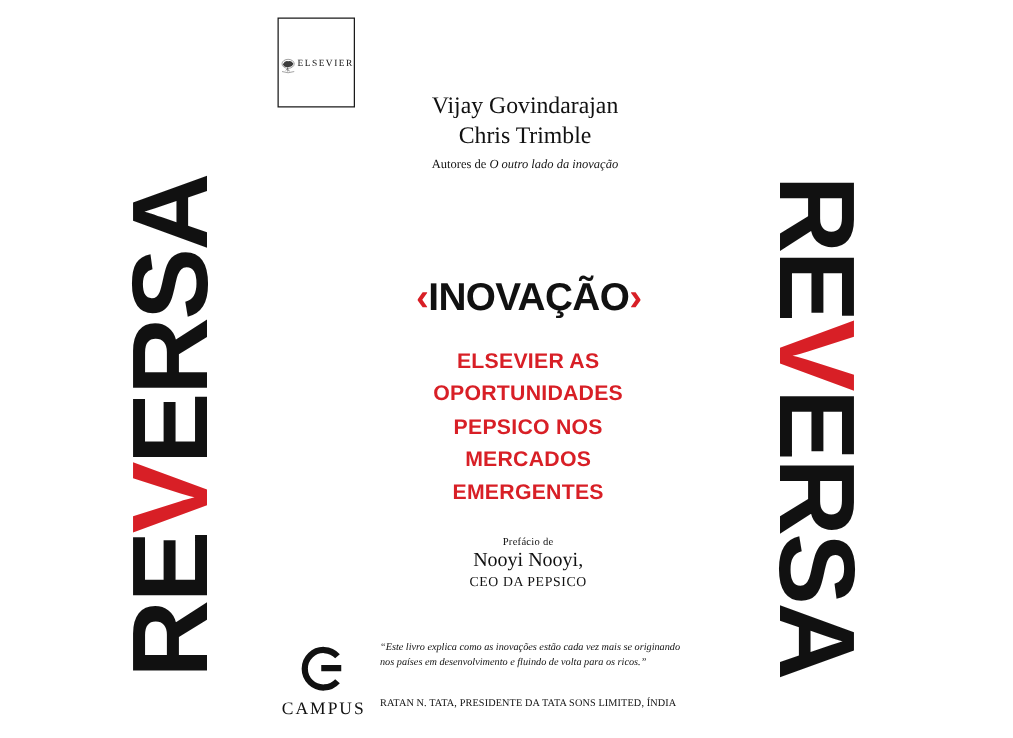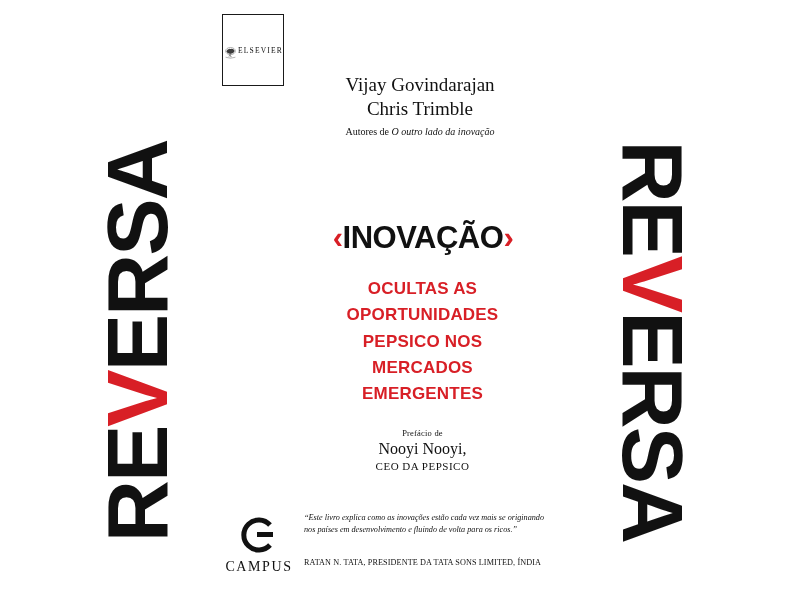--- a/index.html
+++ b/index.html
@@ -221,21 +221,21 @@
     <div class="a-name">Vijay Govindarajan</div>
     <div class="a-name">Chris Trimble</div>
     <div class="a-sub"><span>Autores de </span><i>O outro lado da inovação</i></div>
   </div>
 
   <div class="main-title">
     <span class="chev">‹</span><span>INOVAÇÃO</span><span class="chev">›</span>
   </div>
 
   <div class="subtitle">
-    <div>OCULTAS AS</div>
+    <div>ELSEVIER AS</div>
     <div>OPORTUNIDADES</div>
     <div>PEPSICO NOS</div>
     <div>MERCADOS</div>
     <div>EMERGENTES</div>
   </div>
 
   <div class="preface">
     <div class="p-small">Prefácio de</div>
     <div class="p-name">Nooyi Nooyi,</div>
     <div class="p-role">CEO DA PEPSICO</div>

